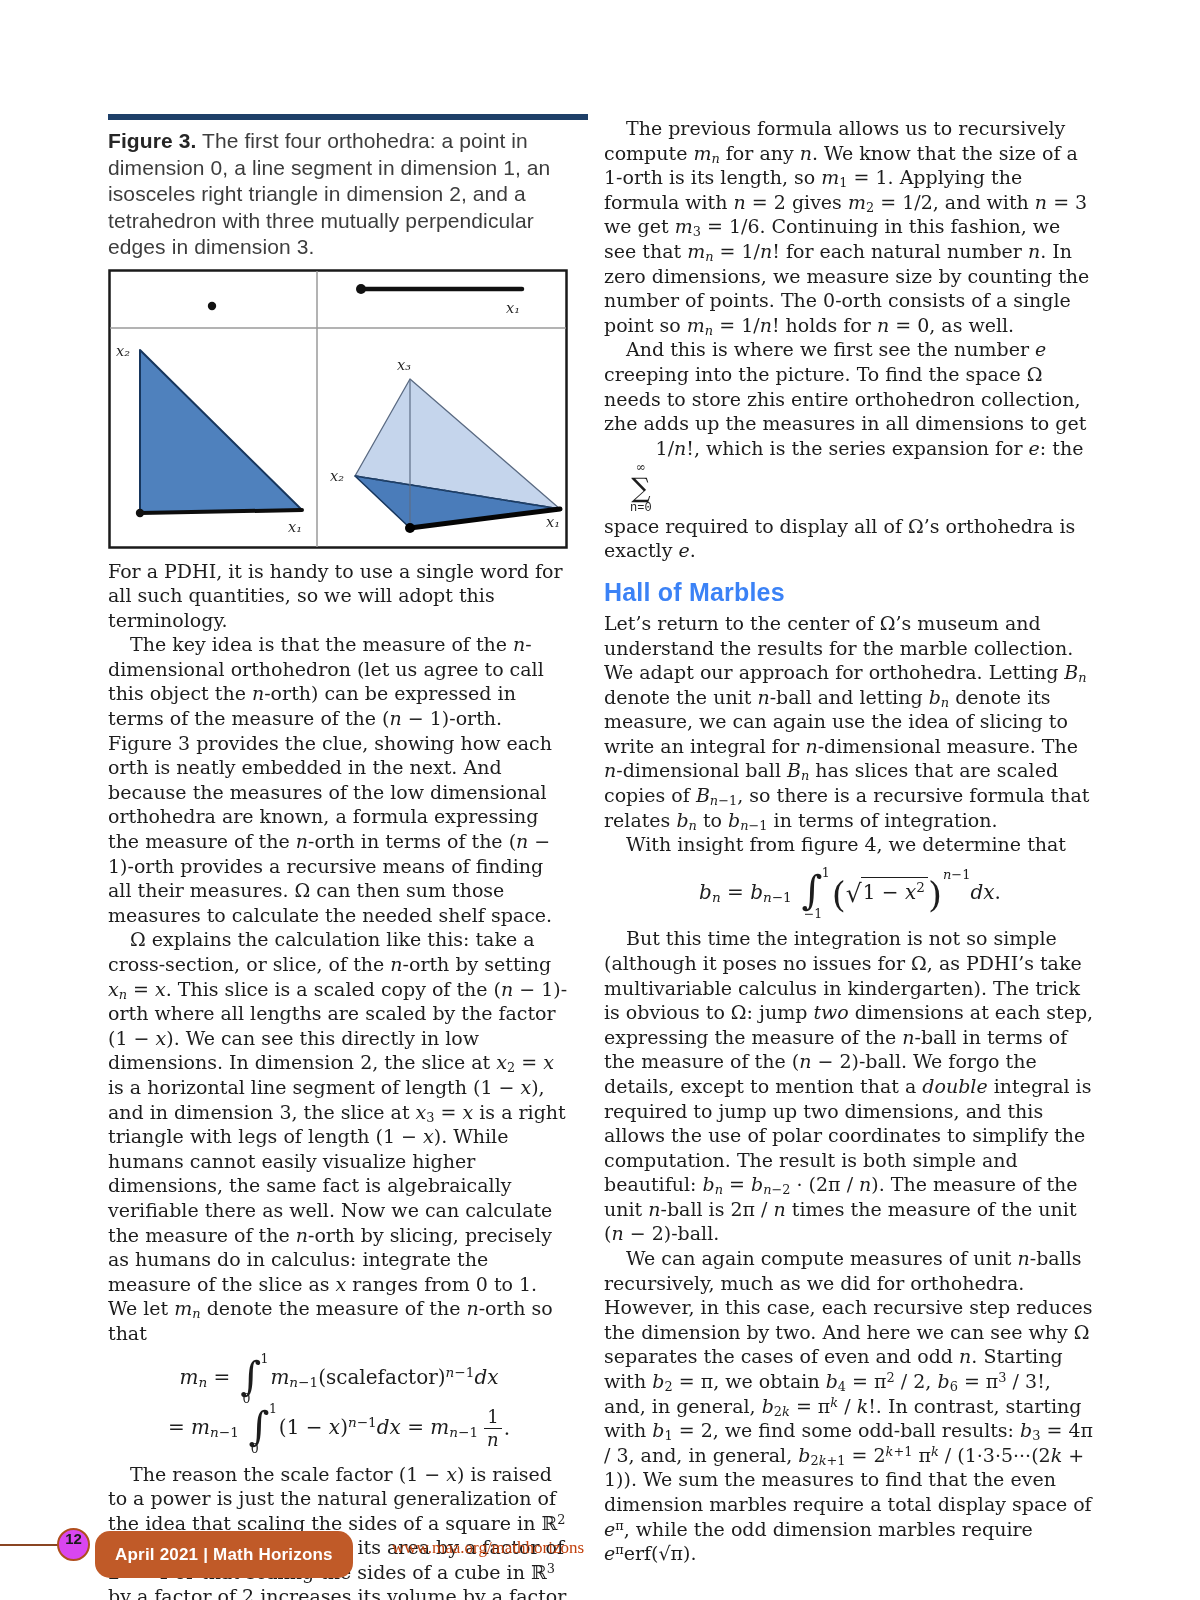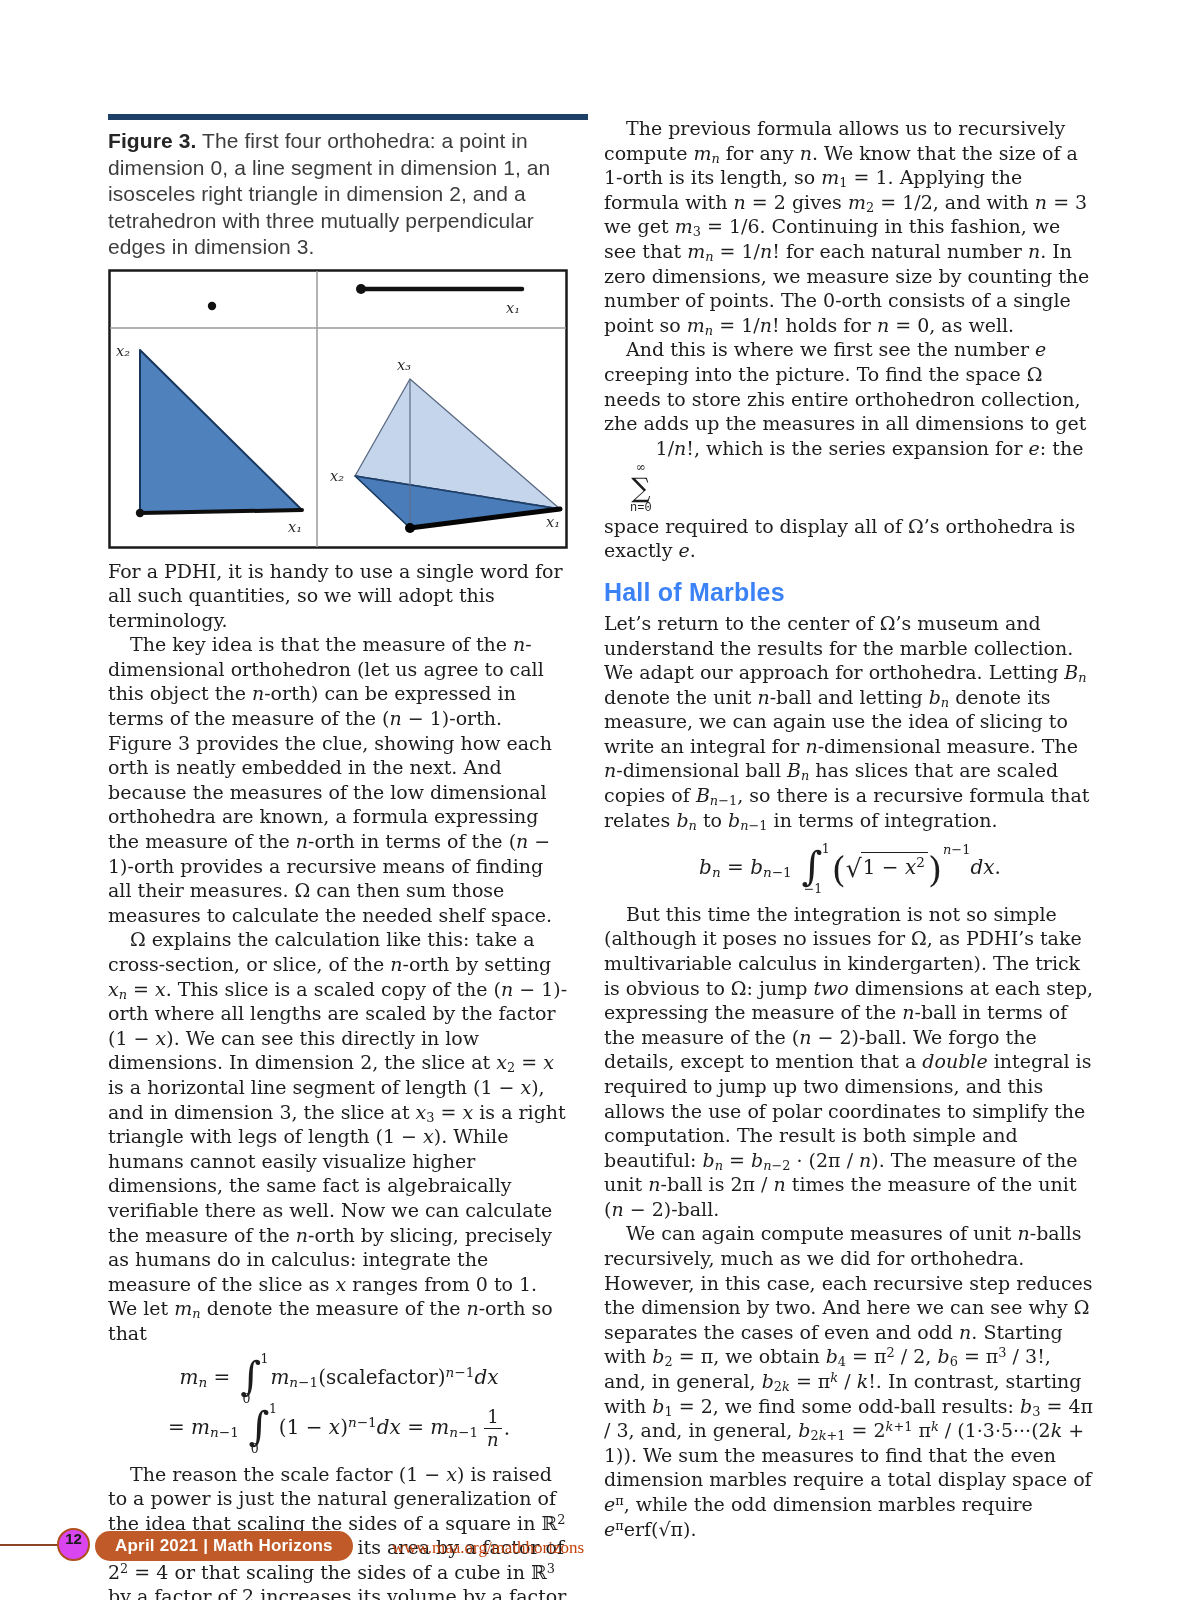--- a/index.html
+++ b/index.html
@@ -50,21 +50,21 @@
        vertical-align:-16px;margin:0 4px;text-align:center;}
   .sum .top{font-size:12px;margin-bottom:1px;}
   .sum .sgn{font-size:27px;line-height:27px;}
   .sum .bot{font-size:12px;margin-top:1px;font-family:Liberation Mono, monospace;}
 
   
   .footer-rule{position:absolute;left:0;top:1540px;width:62px;height:2px;background:#8a4523;}
   .page-circle{position:absolute;left:57px;top:1524px;width:33px;height:33px;border-radius:50%;
        border:2.5px solid #b04e1e;background:#d946ef;box-sizing:border-box;display:flex;
        justify-content:center;font-family:"Liberation Sans",sans-serif;font-weight:bold;font-size:15px;color:#1a1a1a;}
-  .issue-pill{position:absolute;left:95px;top:1527px;height:30px;background:#c05a28;color:#ffffff;
+  .issue-pill{position:absolute;left:95px;top:1527px;height:47px;background:#c05a28;color:#ffffff;
        border-radius:15px;display:flex;align-items:center;padding:0 20px;
        font-family:"Liberation Sans",sans-serif;font-weight:bold;font-size:17px;letter-spacing:.2px;}
   .footer-url{position:absolute;left:392px;top:1534px;color:#c2410c;
        font-family:Liberation Serif, serif;font-size:17px;}
 </style>
 </head>
 <body>
 
 <div class="page">
 
@@ -121,20 +121,21 @@
 
     <p class="body"><span>And this is where we first see the number <i>e</i> creeping into the picture. To find the space Ω needs to store zhis entire orthohedron collection, zhe adds up the measures in all dimensions to get </span><span class="sum">
           <span class="top">∞</span>
           <span class="sgn">∑</span>
           <span class="bot">n=0</span>
         </span><span>1/<i>n</i>!, which is the series expansion for <i>e</i>: the space required to display all of Ω’s orthohedra is exactly <i>e</i>.</span></p>
 
     <h2 class="section-heading">Hall of Marbles</h2>
 
     <p class="body noindent">Let’s return to the center of Ω’s museum and understand the results for the marble collection. We adapt our approach for orthohedra. Letting <i>B</i><sub><i>n</i></sub> denote the unit <i>n</i>-ball and letting <i>b</i><sub><i>n</i></sub> denote its measure, we can again use the idea of slicing to write an integral for <i>n</i>-dimensional measure. The <i>n</i>-dimensional ball <i>B</i><sub><i>n</i></sub> has slices that are scaled copies of <i>B</i><sub><i>n</i>−1</sub>, so there is a recursive formula that relates <i>b</i><sub><i>n</i></sub> to <i>b</i><sub><i>n</i>−1</sub> in terms of integration.</p>
+    <p class="body">With insight from figure 4, we determine that</p>
 
     <div class="formula">
       <div class="f-line"><span><i>b</i><sub><i>n</i></sub> = <i>b</i><sub><i>n</i>−1</sub></span><span class="int"><span class="sign">∫</span><span class="sup">1</span><span class="sub">−1</span></span><span class="bigp">(</span><span class="sqrt"><span class="rad">√</span><span class="bar">1 − <i>x</i><sup>2</sup></span></span><span class="bigp">)</span><span class="expx"><i>n</i>−1</span><span><i>dx</i>.</span></div>
     </div>
 
     <p class="body">But this time the integration is not so simple (although it poses no issues for Ω, as PDHI’s take multivariable calculus in kindergarten). The trick is obvious to Ω: jump <i>two</i> dimensions at each step, expressing the measure of the <i>n</i>-ball in terms of the measure of the (<i>n</i> − 2)-ball. We forgo the details, except to mention that a <i>double</i> integral is required to jump up two dimensions, and this allows the use of polar coordinates to simplify the computation. The result is both simple and beautiful: <i>b</i><sub><i>n</i></sub> = <i>b</i><sub><i>n</i>−2</sub> · (2π / <i>n</i>). The measure of the unit <i>n</i>-ball is 2π / <i>n</i> times the measure of the unit (<i>n</i> − 2)-ball.</p>
     <p class="body">We can again compute measures of unit <i>n</i>-balls recursively, much as we did for orthohedra. However, in this case, each recursive step reduces the dimension by two. And here we can see why Ω separates the cases of even and odd <i>n</i>. Starting with <i>b</i><sub>2</sub> = π, we obtain <i>b</i><sub>4</sub> = π<sup>2</sup> / 2, <i>b</i><sub>6</sub> = π<sup>3</sup> / 3!, and, in general, <i>b</i><sub>2<i>k</i></sub> = π<sup><i>k</i></sup> / <i>k</i>!. In contrast, starting with <i>b</i><sub>1</sub> = 2, we find some odd-ball results: <i>b</i><sub>3</sub> = 4π / 3, and, in general, <i>b</i><sub>2<i>k</i>+1</sub> = 2<sup><i>k</i>+1</sup> π<sup><i>k</i></sup> / (1·3·5···(2<i>k</i> + 1)). We sum the measures to find that the even dimension marbles require a total display space of <i>e</i><sup>π</sup>, while the odd dimension marbles require <i>e</i><sup>π</sup>erf(√π).</p>
   </div>
 
   <div class="footer-rule"></div>

